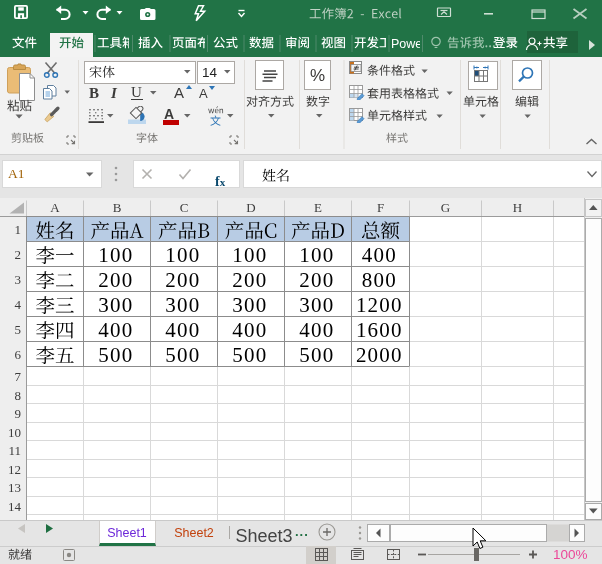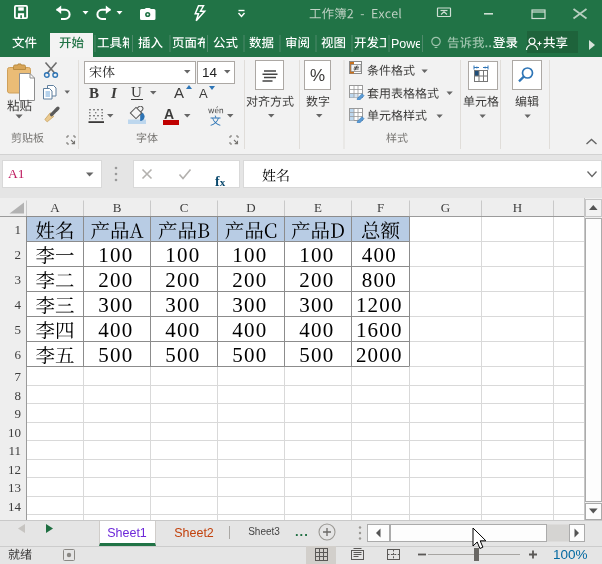--- a/index.html
+++ b/index.html
@@ -514,21 +514,21 @@
     </g>
   </svg>
 <svg class="ab" style="left:524.0px;top:114.0px" width="8" height="5">
     <path d="M0.5 0.5 l3 3.4 L6.8 0.5 z" fill="#666"></path>
   </svg>
 <svg class="ab" style="left:585px;top:138px" width="13" height="8" fill="none">
     <path d="M1.5 6 L6.5 1.5 L11.5 6" stroke="#666" stroke-width="1.4"></path>
   </svg>
 <div class="ab" style="left:0;top:155px;width:602px;height:44px;background:#e5e5e5"></div>
 <div class="ab" style="left:2px;top:160px;width:100px;height:28px;background:#fff;border:1px solid #d9d9d9;box-sizing:border-box"></div>
-<div class="ab" style="left:8px;top:166px;font-size:13.5px;color:#be185d;font-family:'Liberation Serif',serif">A1</div>
+<div class="ab" style="left:8px;top:166px;font-size:13.5px;color:#a16207;font-family:'Liberation Serif',serif">A1</div>
 <svg class="ab" style="left:85px;top:171px" width="10" height="7">
     <path d="M1 1.5 l3.5 4 L8.5 1.5 z" fill="#666"></path>
   </svg>
 <svg class="ab" style="left:112px;top:166px" width="8" height="18" fill="#9a9a9a">
 <circle cx="4" cy="2" r="1.3"></circle>
     <circle cx="4" cy="8" r="1.3"></circle>
     <circle cx="4" cy="14" r="1.3"></circle>
   </svg>
 <div class="ab" style="left:133px;top:160px;width:107px;height:28px;background:#fff;border:1px solid #d9d9d9;box-sizing:border-box"></div>
 <svg class="ab" style="left:141px;top:168px" width="12" height="12" fill="none">
@@ -666,21 +666,21 @@
 </svg>
 <div class="ab" style="left:0;top:520px;width:602px;height:25.5px;background:#e5e5e5;border-top:1px solid #c9c9c9;box-sizing:border-box"></div>
 <svg class="ab" style="left:0;top:520px" width="602" height="26">
 <path d="M18 8.5 l7-4.5 v9 z" fill="#c6c4c1" transform="translate(0,0)"></path>
 <path d="M46 4 l7 4.5 -7 4.5 z" fill="#1e6e41" transform="translate(0,0)"></path>
 </svg>
 <div class="ab" style="left:99px;top:521px;width:57px;height:24.5px;background:#fff;border-left:1px solid #d0cdca;border-right:1px solid #d0cdca;border-bottom:3px solid #217346;box-sizing:border-box"></div>
 <div class="ab" style="left:127px;top:526px;transform:translateX(-50%);font-size:12.5px;color:#6d28d9">Sheet1</div>
 <div class="ab" style="left:194px;top:526px;transform:translateX(-50%);font-size:12.5px;color:#c2410c">Sheet2</div>
 <div class="ab" style="left:229px;top:526px;width:1px;height:13px;background:#aaa8a5"></div>
-<div class="ab" style="left:264px;top:526px;transform:translateX(-50%);font-size:10px;color:#444">Sheet3</div>
+<div class="ab" style="left:264px;top:526px;transform:translateX(-50%);font-size:18px;color:#444">Sheet3</div>
 <div class="ab" style="left:295px;top:524px;font-size:13px;color:#1e6e41;font-weight:bold;letter-spacing:1px">...</div>
 <svg class="ab" style="left:318px;top:523px" width="20" height="20" fill="none">
 <circle cx="9" cy="9" r="8" stroke="#9a9894" stroke-width="1.1"></circle>
 <path d="M9 5 v8 M5 9 h8" stroke="#6a6865" stroke-width="1.3"></path>
   </svg>
 <svg class="ab" style="left:356px;top:525px" width="8" height="17" fill="#9a9894">
 <circle cx="4" cy="2.5" r="1.2"></circle>
     <circle cx="4" cy="8" r="1.2"></circle>
     <circle cx="4" cy="13.5" r="1.2"></circle>
   </svg>
@@ -718,15 +718,15 @@
       <path d="M6.5 1.5 v10" stroke-dasharray="2 1.4"></path>
       <path d="M0.5 6.5 h12" stroke-dasharray="2 1.4"></path>
     </g>
 </svg>
 <svg class="ab" style="left:414px;top:546px" width="130" height="18" fill="none">
 <path d="M4 8.5 h8" stroke="#5a5856" stroke-width="1.8"></path>
 <path d="M14 8.5 H106" stroke="#a7a5a2" stroke-width="1.2"></path>
 <rect x="60" y="2" width="5" height="13" fill="#696764"></rect>
 <path d="M115 8.5 h8 M119 4.5 v8" stroke="#5a5856" stroke-width="1.8"></path>
 </svg>
-<div class="ab" style="left:553px;top:547px;font-size:13.5px;color:#0369a1">100%</div>
+<div class="ab" style="left:553px;top:547px;font-size:13.5px;color:#ec4899">100%</div>
 <svg class="ab" style="left:472px;top:526.5px" width="18" height="26">
 <path d="M1 1 v18 l4.2-4 2.7 6.5 3-1.3 -2.7-6.4 h5.7 z" fill="#fff" stroke="#000" stroke-width="1"></path>
 </svg>
 </body></html>

